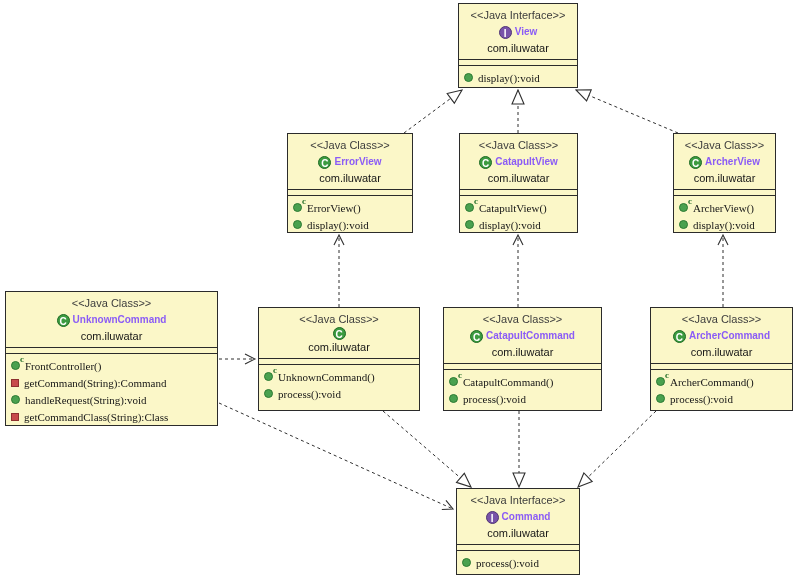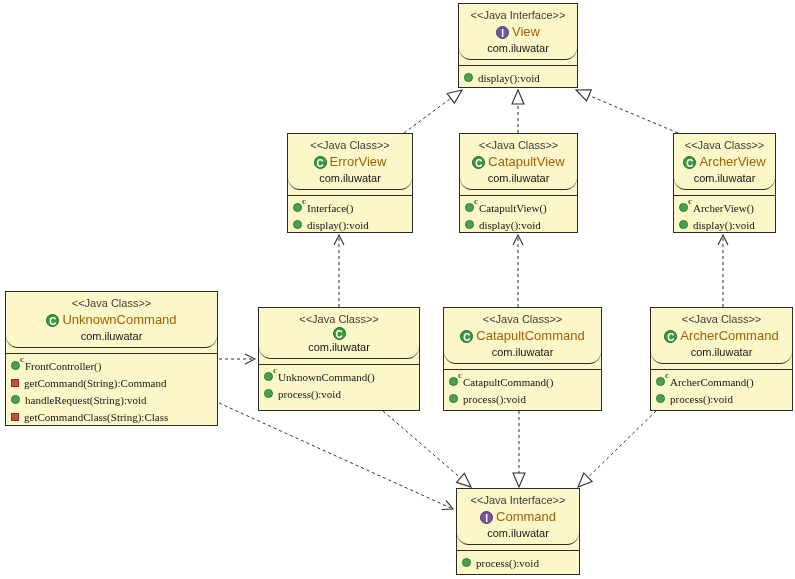--- a/index.html
+++ b/index.html
@@ -8,24 +8,24 @@
     font-family:"Liberation Sans", sans-serif; overflow:hidden;
   }
   #edges { position:absolute; left:0; top:0; width:795px; height:579px; }
 
   .uml-box {
     position:absolute; box-sizing:border-box;
     background:#FBF7C8; border:1px solid #2b2b2b;
     display:flex; flex-direction:column;
     font-size:11px; color:#161616;
   }
-  .box-title { text-align:center; padding:4px 3px 3px 3px; border-bottom:1px solid #2b2b2b;border-radius:12px; }
+  .box-title { text-align:center; padding:4px 3px 3px 3px; border-bottom:1px solid #2b2b2b; }
   .stereotype { font-size:11px; color:#3d3d3d; line-height:15px; white-space:nowrap; }
   .name-row { display:flex; align-items:center; justify-content:center; gap:3px; line-height:18px; }
-  .class-name { font-weight:normal; font-size:13px; color:#a16207; white-space:nowrap; }
+  .class-name { font-weight:bold; font-size:10px; color:#8b5cf6; white-space:nowrap; }
   .pkg { font-size:11px; line-height:15px; }
   .attrs-strip { height:5px; border-bottom:1px solid #2b2b2b; flex:none; }
   .methods { flex:1; padding:3px 3px 2px 5px;font-family:Liberation Serif, serif; }
   .method { display:flex; align-items:center; gap:5px; height:17px; white-space:nowrap; }
 
   .kicon {
     flex:none; width:13px; height:13px; border-radius:50%;
     color:#fff; font-size:10px; font-weight:bold; line-height:13px;
     text-align:center; display:inline-block; box-sizing:border-box;
   }
@@ -96,21 +96,21 @@
           <span class="class-name">ErrorView</span>
         </div>
         <div class="pkg">com.iluwatar</div>
       </div>
       <div class="attrs-strip"></div>
       <div class="methods">
         <div class="method">
           <span class="micon constructor">
             <span class="ctor-c">c</span>
           </span>
-          <span class="mlabel">Interface()</span>
+          <span class="mlabel">ErrorView()</span>
         </div>
         <div class="method">
           <span class="micon public"></span>
           <span class="mlabel">display():void</span>
         </div>
       </div>
     </div>
     <div class="uml-box" style="left: 459px; top: 133px; width: 119px; height: 100px;">
       <div class="box-title">
         <div class="stereotype">&lt;&lt;Java Class&gt;&gt;</div>

